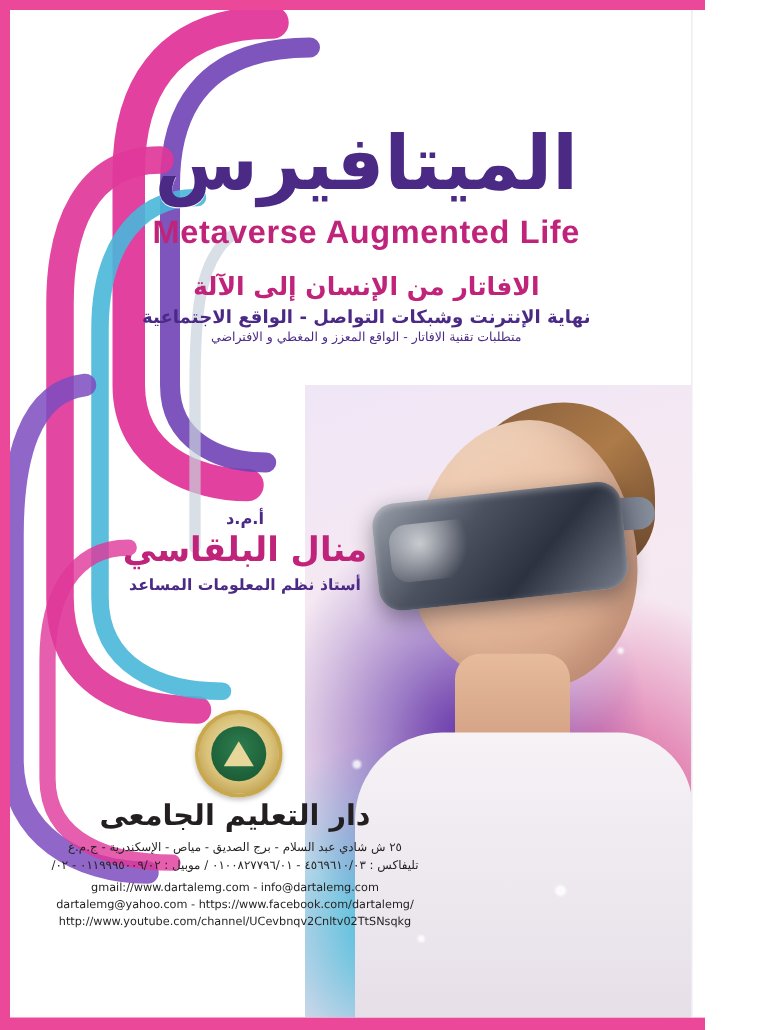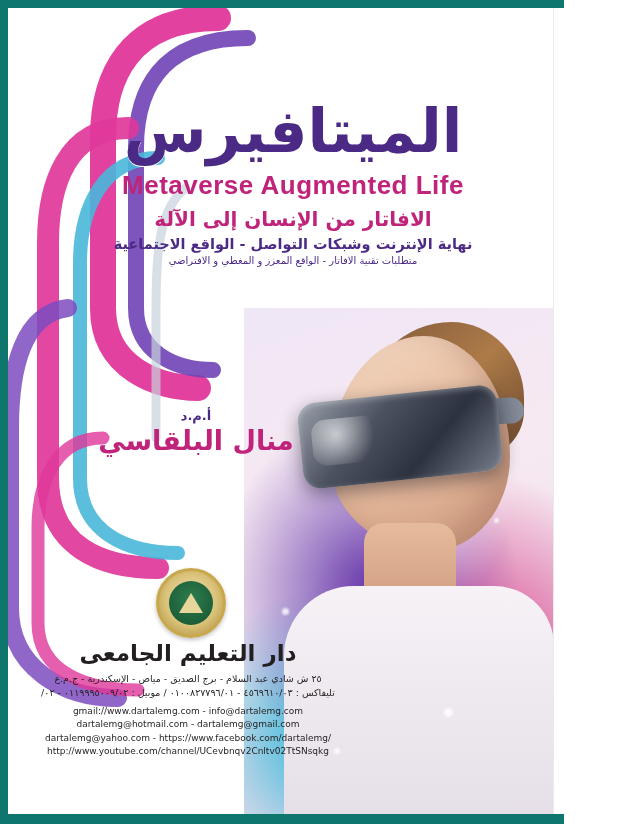--- a/index.html
+++ b/index.html
@@ -10,21 +10,21 @@
   body {
     width: 620px;
     height: 824px;
     font-family: "DejaVu Sans", sans-serif;
     overflow: hidden;
   }
   .page {
     position: relative;
     width: 564px;
     height: 824px;
-    background: #0f766e;
+    background: #ec4899;
     overflow: hidden;
   }
   
   .cover {
     position: absolute;
     left: 8px;
     top: 8px;
     width: 604px;
     height: 806px;
     background: #ffffff;
@@ -208,21 +208,21 @@
   .sub-en {
     margin-top: 6px;
     font-family: "Liberation Sans", sans-serif;
     font-size: 26px;
     font-weight: bold;
     color: #c0247a;
     direction: ltr;
     letter-spacing: .5px;
   }
   .sub-ar-1 {
-    margin-top: 6px;
+    margin-top: 16px;
     font-size: 20px;
     font-weight: bold;
     color: #c0247a;
     text-align: center;
   }
   .sub-ar-2 {
     margin-top: 5px;
     font-size: 14.5px;
     font-weight: bold;
     color: #4b2a86;
@@ -365,34 +365,34 @@
       <div class="main-title">الميتافيرس</div>
       <div class="sub-en">Metaverse Augmented Life</div>
       <div class="sub-ar-1">الافاتار من الإنسان إلى الآلة</div>
       <div class="sub-ar-2">نهاية الإنترنت وشبكات التواصل - الواقع الاجتماعية</div>
       <div class="sub-ar-3">متطلبات تقنية الافاتار - الواقع المعزز و المغطي و الافتراضي</div>
     </div>
 
     <div class="author-block">
       <div class="author-prefix">أ.م.د</div>
       <div class="author-name">منال البلقاسي</div>
+      <div class="author-role">أستاذ نظم المعلومات المساعد</div>
     </div>
 
     <div class="logo">
       <div class="logo-inner">
         <div class="logo-mark"></div>
       </div>
     </div>
 
     <div class="publisher-block">
       <div class="publisher-name">دار التعليم الجامعى</div>
       <div class="publisher-addr">٢٥ ش شادي عبد السلام - برج الصديق - مياص - الإسكندرية - ج.م.ع</div>
       <div class="publisher-addr" style="margin-top:0;">تليفاكس : ٤٥٦٩٦١٠/٠٣ - ٠١٠٠٨٢٧٧٩٦/٠١ / موبيل : ٠١١٩٩٩٥٠٠٩/٠٢ - ٠٢/</div>
       <div class="publisher-links">gmail://www.dartalemg.com - info@dartalemg.com</div>
-      <div class="publisher-links" style="margin-top:0;">dartalemg@hotmail.com - dartalemg@gmail.com</div>
       <div class="publisher-links" style="margin-top:0;">dartalemg@yahoo.com - https://www.facebook.com/dartalemg/</div>
       <div class="publisher-links" style="margin-top:0;">http://www.youtube.com/channel/UCevbnqv2Cnltv02TtSNsqkg</div>
     </div>
 
     <div class="spine">
       <div class="spine-text spine-title">الميتافيرس</div>
       <div class="spine-text spine-author">أ.م.د/ منال البلقاسي</div>
       <div class="spine-text spine-pub">دار التعليم الجامعى</div>
     </div>
 

